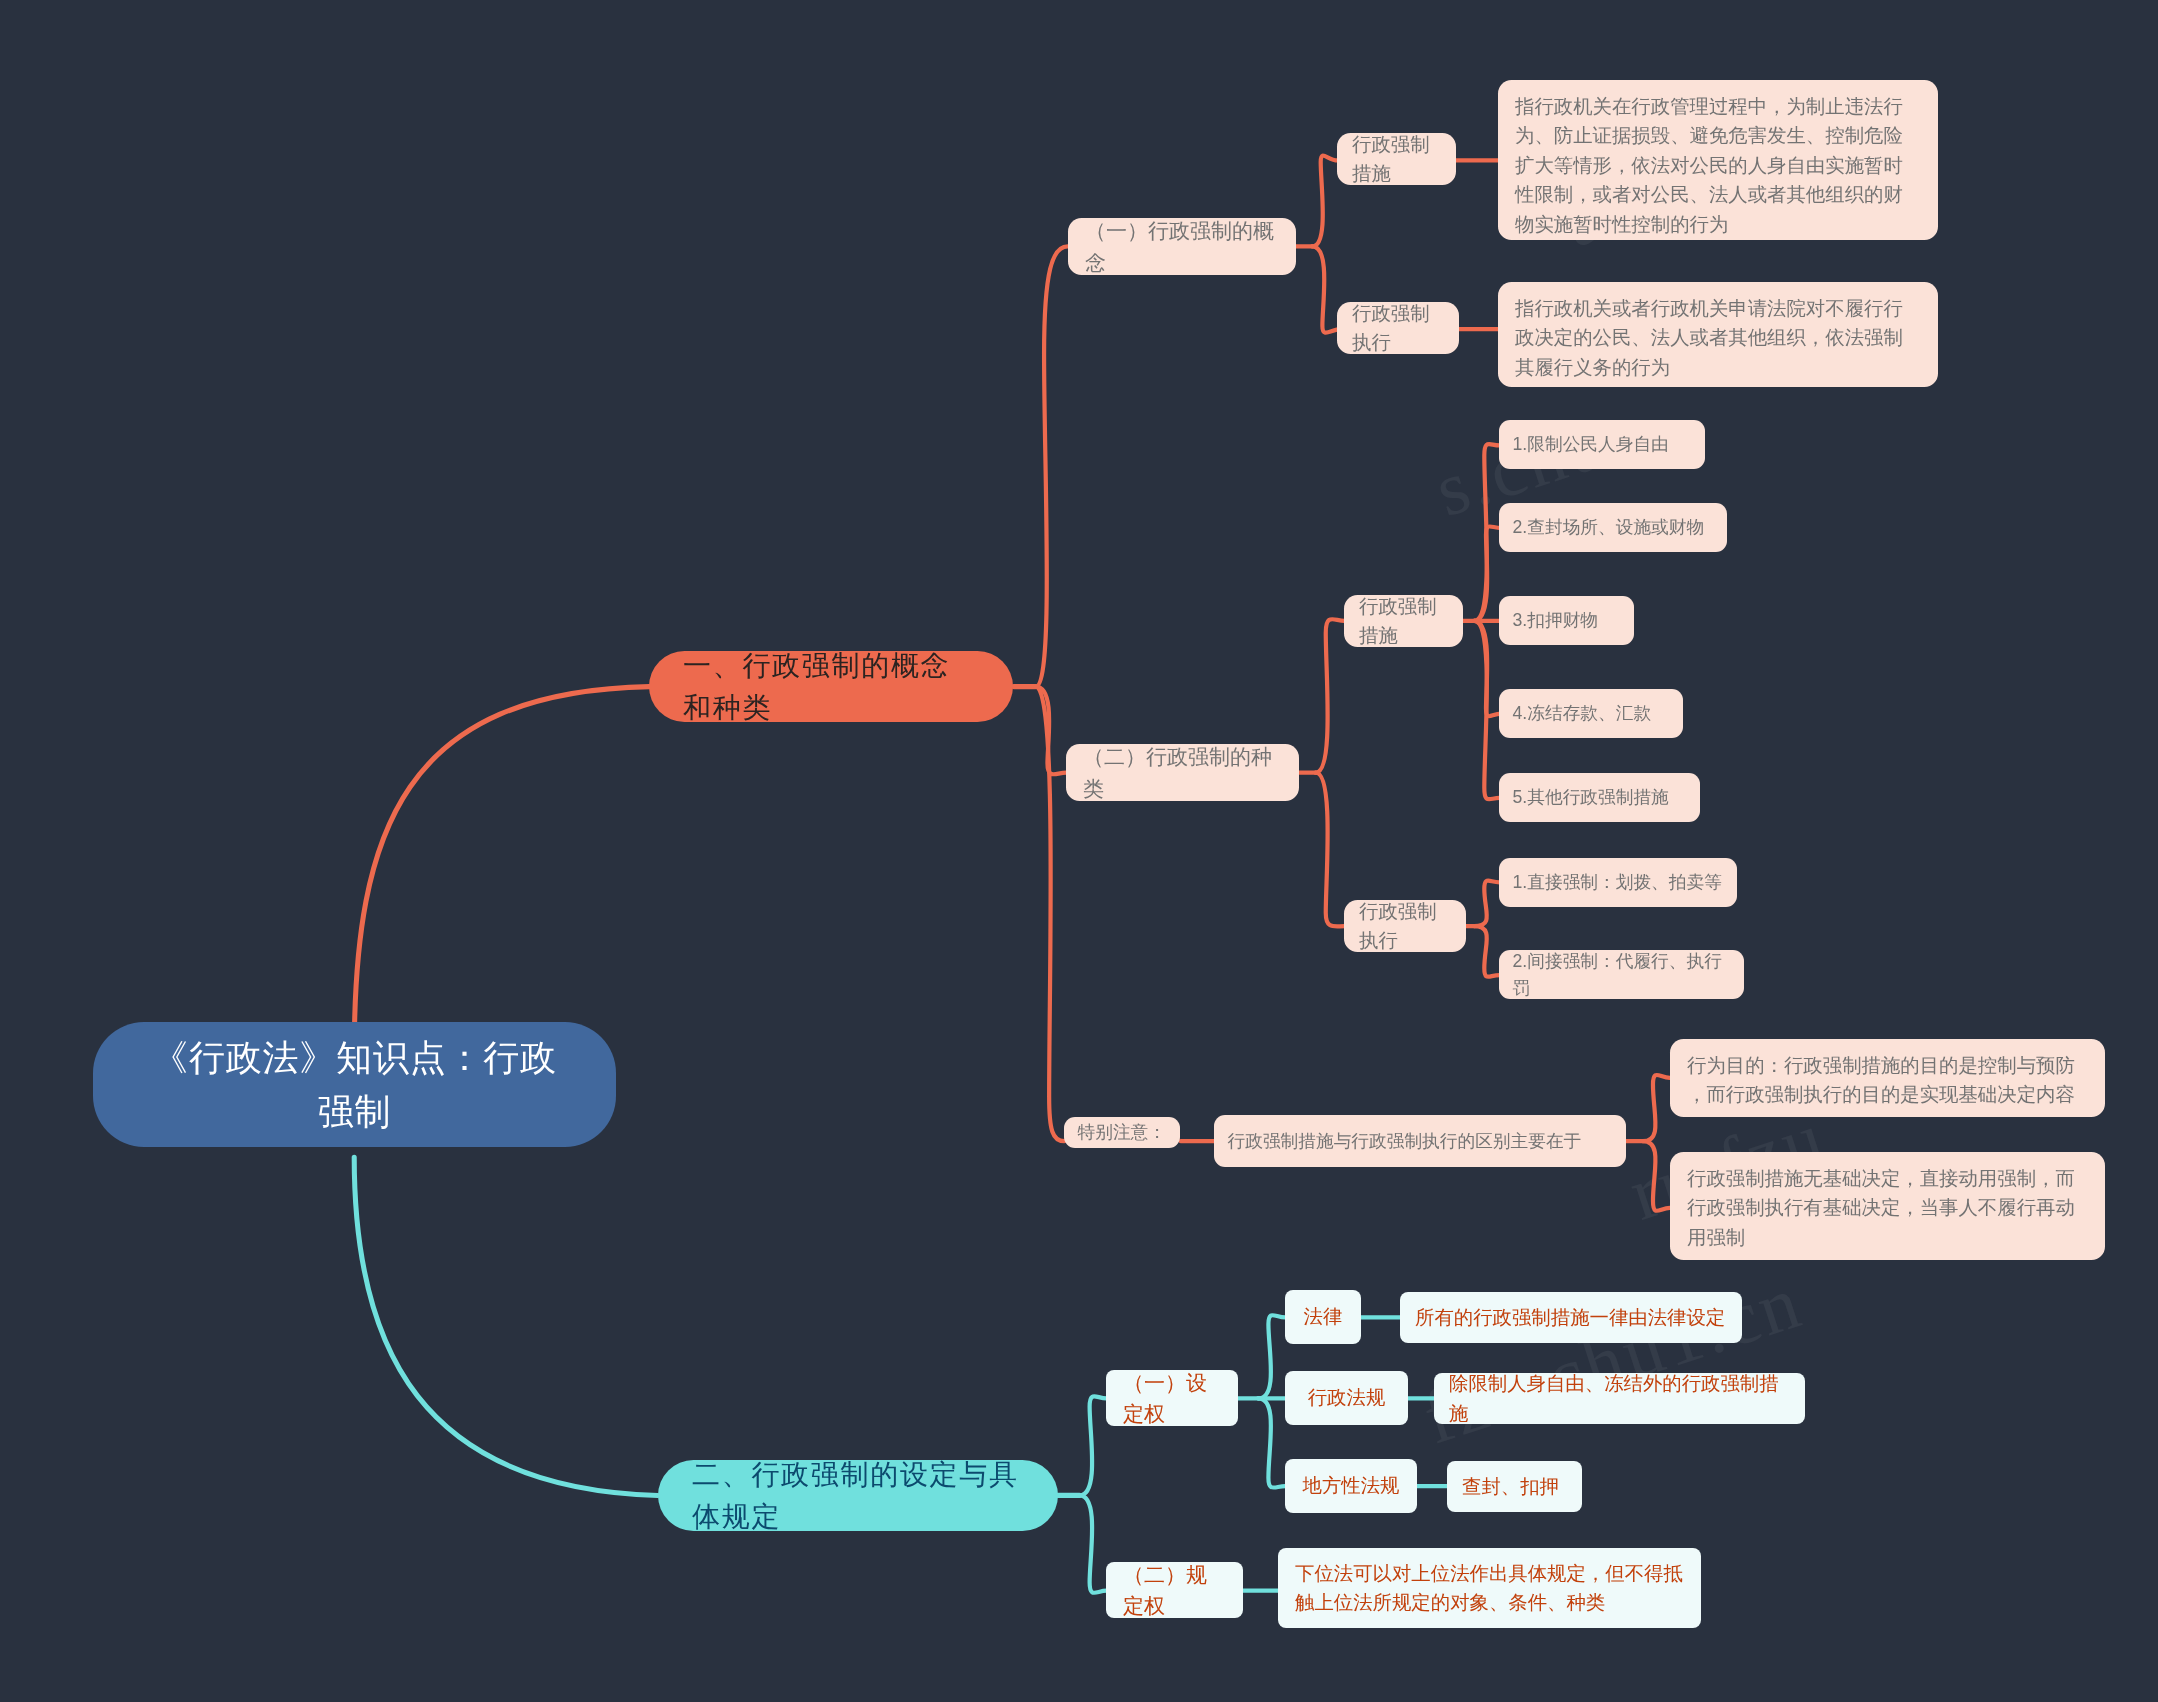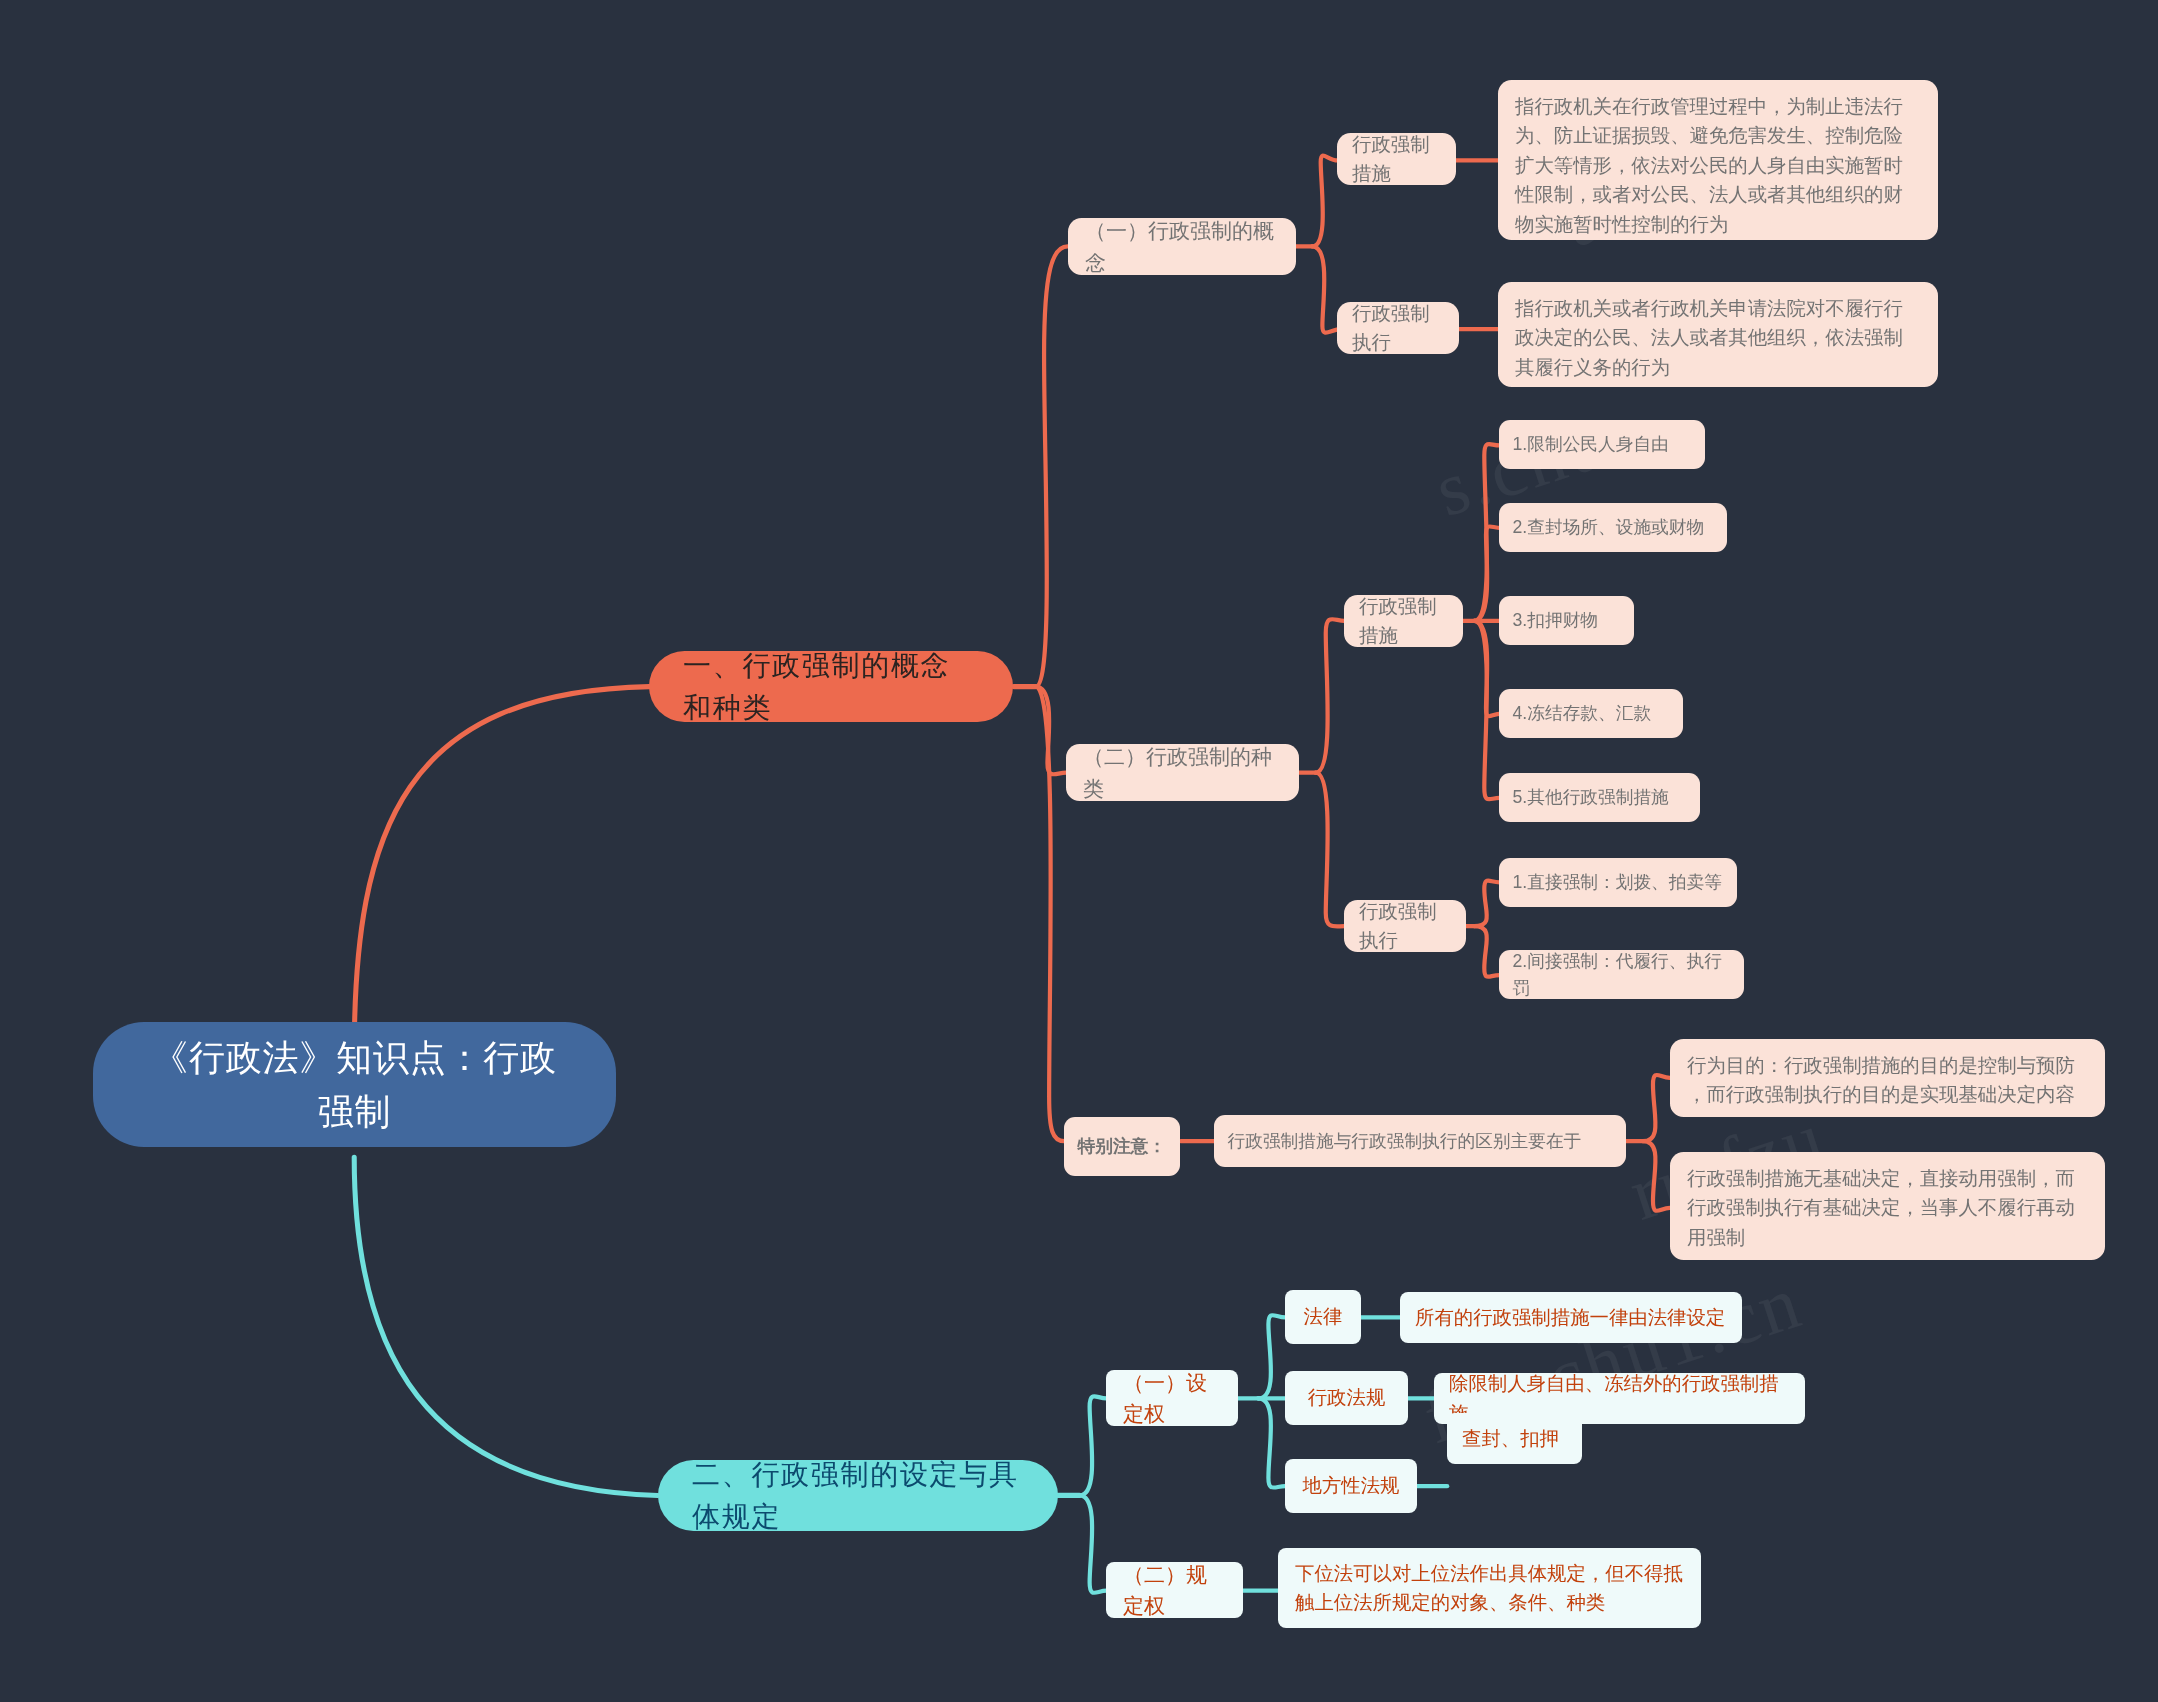--- a/index.html
+++ b/index.html
@@ -185,21 +185,21 @@
 
   <div class="node warm xs" style="left:1499px;top:420px;width:206px;height:49px;">1.限制公民人身自由</div>
   <div class="node warm xs" style="left:1499px;top:503px;width:228px;height:49px;">2.查封场所、设施或财物</div>
   <div class="node warm xs" style="left:1499px;top:596px;width:135px;height:49px;">3.扣押财物</div>
   <div class="node warm xs" style="left:1499px;top:689px;width:184px;height:49px;">4.冻结存款、汇款</div>
   <div class="node warm xs" style="left:1499px;top:773px;width:201px;height:49px;">5.其他行政强制措施</div>
 
   <div class="node warm xs" style="left:1499px;top:858px;width:238px;height:49px;">1.直接强制：划拨、拍卖等</div>
   <div class="node warm xs" style="left:1499px;top:950px;width:245px;height:49px;">2.间接强制：代履行、执行罚</div>
 
-  <div class="node warm xs" style="left:1064px;top:1117px;width:116px;height:59px;font-weight:bold;">特别注意：</div>
+  <div class="node warm xs" style="left:1064px;top:1117px;width:116px;height:31px;">特别注意：</div>
 
   <div class="node warm xs" style="left:1214px;top:1115px;width:412px;height:52px;">行政强制措施与行政强制执行的区别主要在于</div>
 
   <div class="node warm para" style="left:1670px;top:1039px;width:435px;height:78px;align-items:flex-start;">行为目的：行政强制措施的目的是控制与预防
 ，而行政强制执行的目的是实现基础决定内容</div>
 
   <div class="node warm para" style="left:1670px;top:1152px;width:435px;height:108px;align-items:flex-start;">行政强制措施无基础决定，直接动用强制，而
 行政强制执行有基础决定，当事人不履行再动
 用强制</div>
 
@@ -208,19 +208,19 @@
   <div class="node cool" style="left:1106px;top:1370px;width:132px;height:56px;">（一）设定权</div>
 
   <div class="node cool" style="left:1106px;top:1562px;width:137px;height:56px;">（二）规定权</div>
 
   <div class="node cool sm" style="left:1285px;top:1290px;width:76px;height:54px;justify-content:center;">法律</div>
   <div class="node cool sm" style="left:1285px;top:1371px;width:123px;height:54px;justify-content:center;">行政法规</div>
   <div class="node cool sm" style="left:1285px;top:1459px;width:132px;height:54px;justify-content:center;">地方性法规</div>
 
   <div class="node cool sm" style="left:1400px;top:1292px;width:342px;height:51px;">所有的行政强制措施一律由法律设定</div>
   <div class="node cool sm" style="left:1434px;top:1373px;width:371px;height:51px;">除限制人身自由、冻结外的行政强制措施</div>
-  <div class="node cool sm" style="left:1447px;top:1413px;width:135px;height:51px;">查封、扣押</div>
+  <div class="node cool sm" style="left:1447px;top:1461px;width:135px;height:51px;">查封、扣押</div>
 
   <div class="node cool para" style="left:1278px;top:1548px;width:423px;height:80px;align-items:flex-start;">下位法可以对上位法作出具体规定，但不得抵
 触上位法所规定的对象、条件、种类</div>
 
 </div>
 
 
 </body></html>

